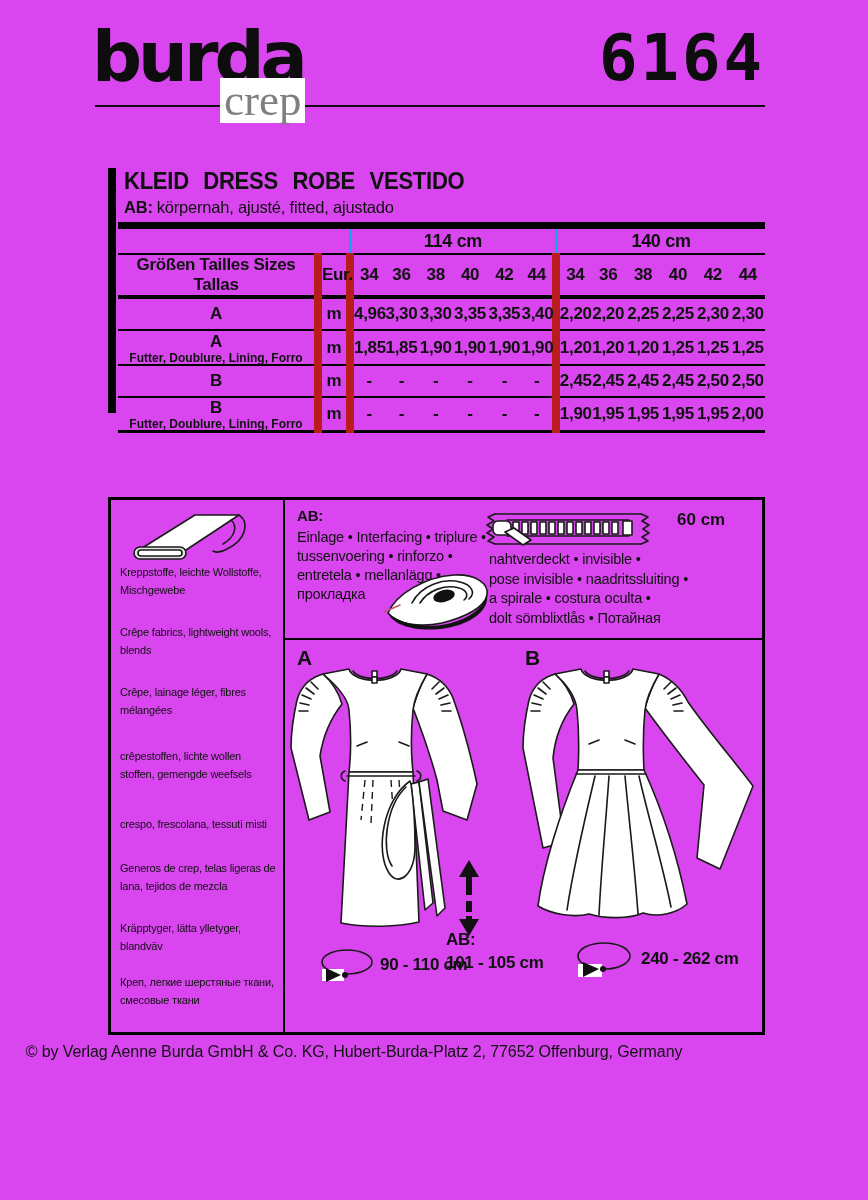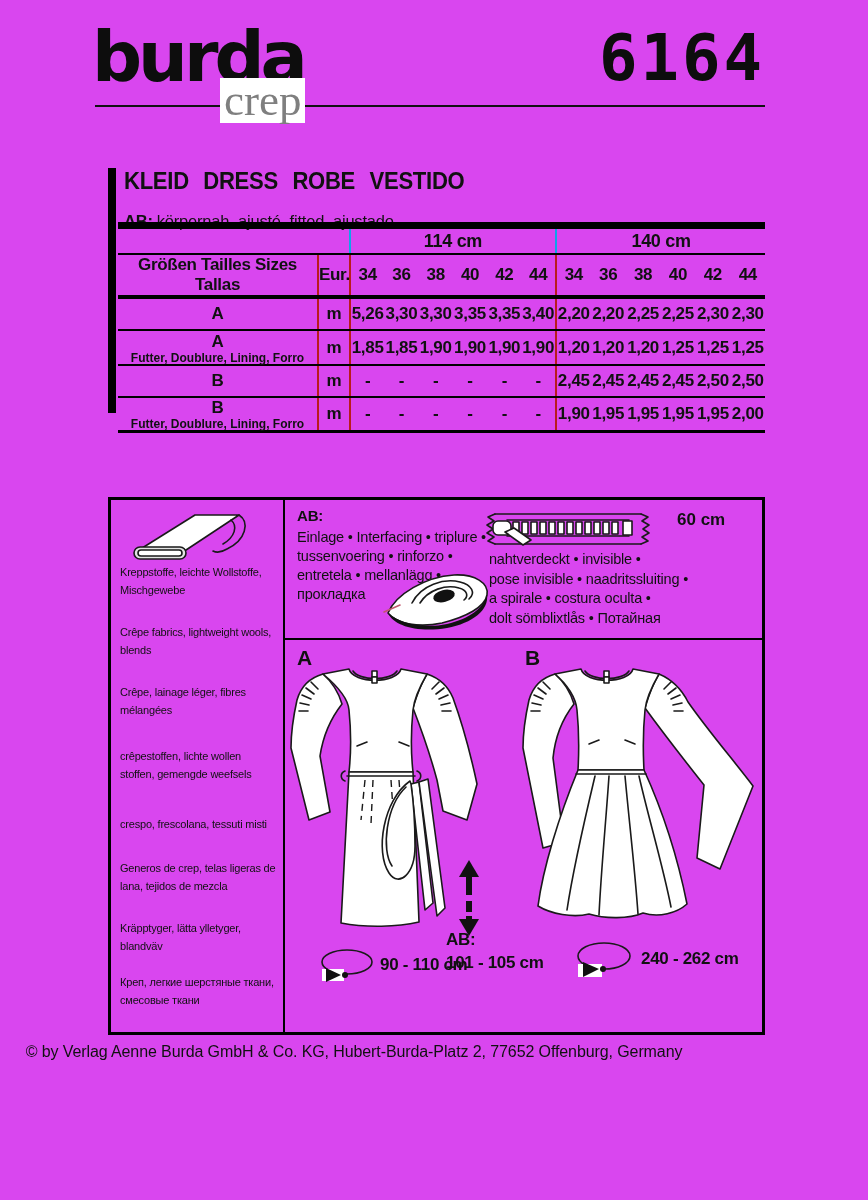--- a/index.html
+++ b/index.html
@@ -13,31 +13,31 @@
          font-size:45px;line-height:1;color:#7f7f7f;background:#fff;padding:0 4px;z-index:3;}
   .head-rule{position:absolute;left:95px;top:105px;width:670px;height:2px;background:#111;z-index:1;}
   .pattern-number{position:absolute;left:540px;top:26px;width:225px;text-align:right;
          font-family:"DejaVu Sans Mono",monospace;font-weight:bold;font-size:64px;line-height:1;
          letter-spacing:3px;color:#0d0d0d;}
 
   
   .title-bar{position:absolute;left:108px;top:168px;width:8px;height:245px;background:#000;}
   .garment-title{position:absolute;left:124px;top:168px;font-size:23px;font-weight:bold;
          word-spacing:9px;letter-spacing:-0.3px;transform:scaleX(.96);transform-origin:left top;}
-  .fit-line{position:absolute;left:124px;top:212px;font-size:16.5px;letter-spacing:-0.2px;text-decoration:underline;}
+  .fit-line{position:absolute;left:124px;top:198px;font-size:16.5px;letter-spacing:-0.2px;}
   .fit-line b{margin-right:4px;}
 
   
   table.fab{position:absolute;left:118px;top:222px;width:647px;border-collapse:collapse;
          table-layout:fixed;border-top:7px solid #000;}
   table.fab td{padding:0;text-align:center;font-weight:bold;font-size:17px;letter-spacing:-0.3px;}
   tr.r1 td{height:24px;border-bottom:2px solid #000;font-size:18px;}
   td.grp{border-left:2px solid #0ea5e9;}
   tr.r2 td{height:23px;border-bottom:4px solid #000;}
-  td.eur,td.unit,td.gs{border-left:2px solid #b91c1c;}
+  td.eur,td.unit,td.gs{border-left:8px solid #b91c1c;}
   td.lblc{text-align:left;padding-left:5px;}
   tr.dra td{height:30px;border-bottom:2px solid #000;}
   tr.drb td{height:33px;border-bottom:2px solid #000;}
   tr.drc td{height:30px;border-bottom:2px solid #000;}
   tr.drd td{height:28px;border-bottom:3px solid #000;}
   .sub{display:block;font-weight:bold;font-size:12px;line-height:12px;letter-spacing:0;}
 
   
   .main-box{position:absolute;left:108px;top:497px;width:651px;height:532px;border:3px solid #000;}
   .fabric-col{position:absolute;left:0;top:0;bottom:0;width:172px;border-right:2px solid #000;overflow:hidden;}
@@ -104,21 +104,21 @@
       <td class="gs">34</td>
       <td>36</td>
       <td>38</td>
       <td>40</td>
       <td>42</td>
       <td>44</td>
     </tr>
     <tr class="dra">
       <td class="lblc">A</td>
       <td class="unit">m</td>
-      <td class="gs">5,26</td>
+      <td class="gs">4,96</td>
       <td>3,30</td>
       <td>3,30</td>
       <td>3,35</td>
       <td>3,35</td>
       <td>3,40</td>
       <td class="gs">2,20</td>
       <td>2,20</td>
       <td>2,25</td>
       <td>2,25</td>
       <td>2,30</td>

